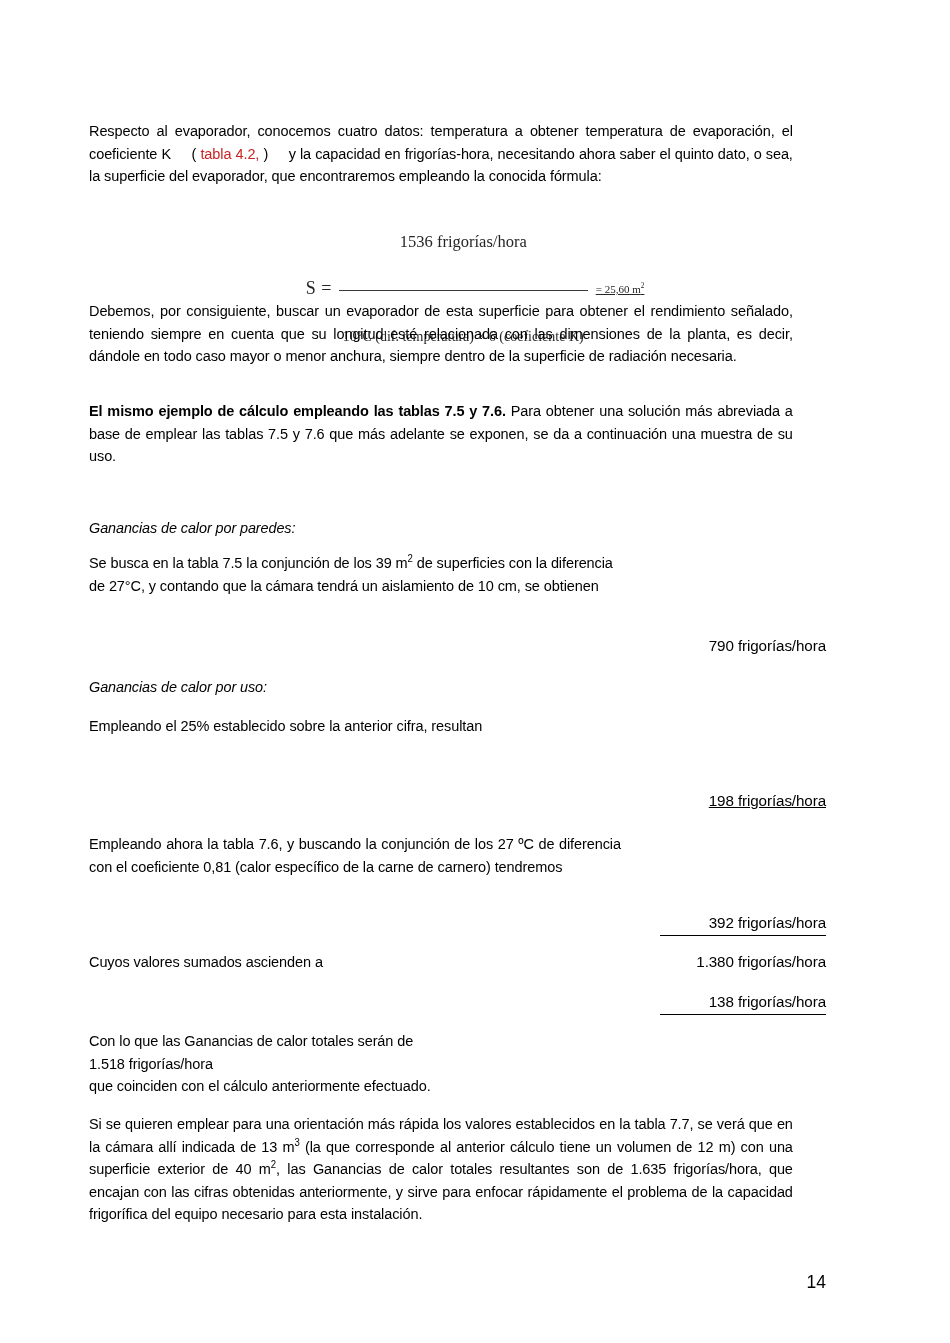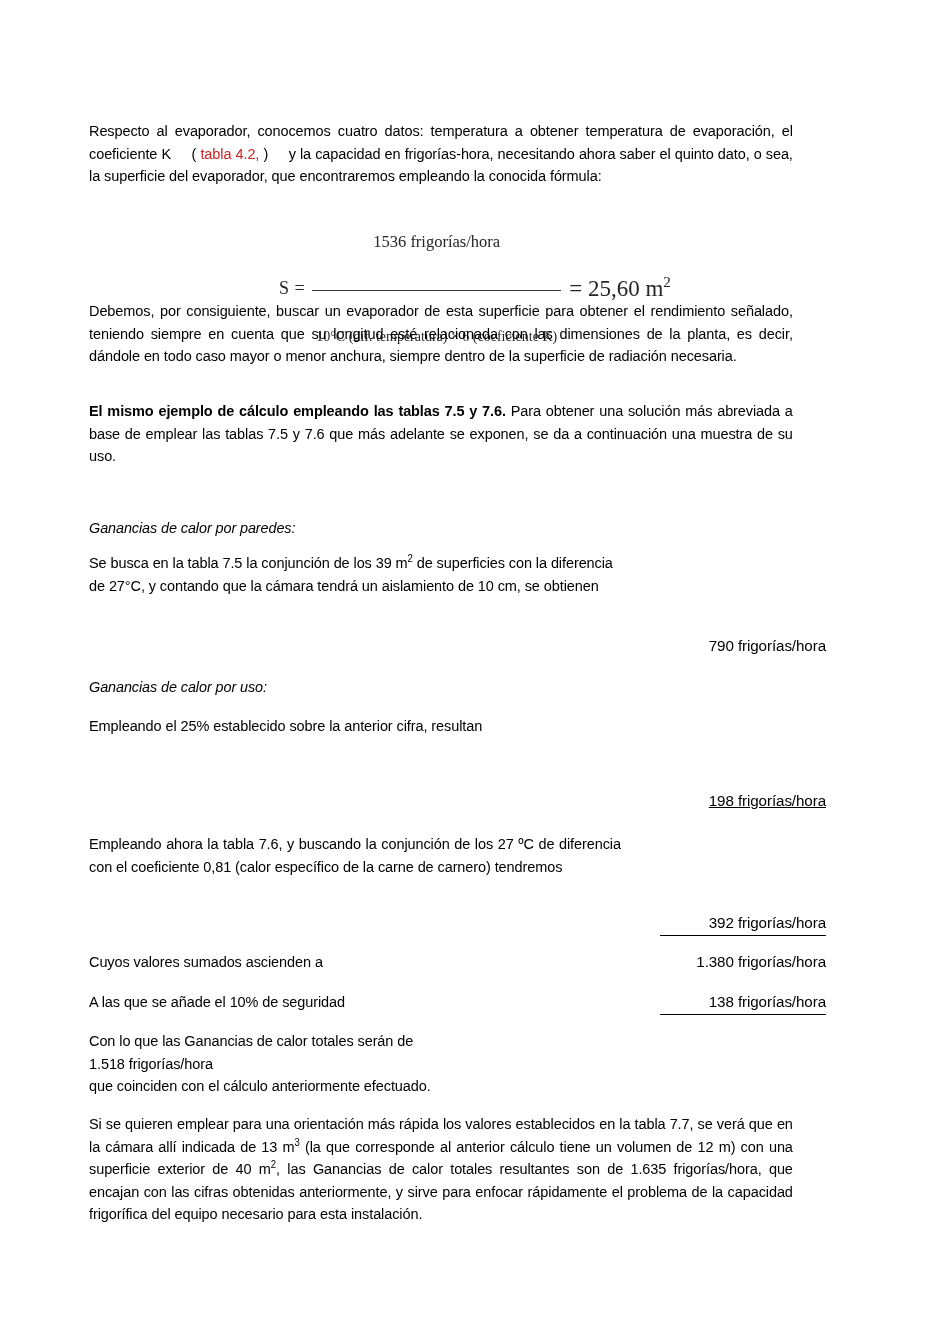--- a/index.html
+++ b/index.html
@@ -111,23 +111,24 @@
     width: 100%;
     height: 0;
     border-top: 1.1px solid #3a3a3a;
   }
   .frac .den {
     font-size: 14px;
     padding: 1px 4px 0 4px;
     white-space: nowrap;
   }
   .f-rhs {
-    font-size: 23px;
+    font-size: 11px;
     padding-left: 6px;
     white-space: nowrap;
+    text-decoration: underline;
   }
   .page-number {
     position: absolute;
     right: 124px;
     width: 737px;
     text-align: right;
     font-size: 17.5px;
     line-height: 22px;
     letter-spacing: 0px;
   }
@@ -182,30 +183,28 @@
   </div>
 
   <div class="value-row" style="top:912px;">392 frigorías/hora</div>
   <div class="value-line" style="top:935px;left:660px;width:166px;"></div>
 
   <div class="narrow-col" style="top:951px;width:640px;">
     <p class="para left">Cuyos valores sumados ascienden a</p>
   </div>
   <div class="value-row" style="top:951px;">1.380 frigorías/hora</div>
 
-  <div class="narrow-col" style="top:991px;width:640px;">
-    <p class="para left">A las que se añade el 10% de seguridad</p>
-  </div>
   <div class="value-row" style="top:991px;">138 frigorías/hora</div>
   <div class="value-line" style="top:1014px;left:660px;width:166px;"></div>
 
   <div class="narrow-col" style="top:1030px;width:700px;">
     <p class="para left">Con lo que las Ganancias de calor  totales serán de</p>
     <p class="para left">1.518 frigorías/hora</p>
     <p class="para left">que coinciden con el cálculo anteriormente efectuado.</p>
   </div>
 
   <div class="body-col" style="top:1113px;">
     <p class="para"><span>Si se quieren emplear para una orientación más rápida los valores establecidos en la tabla 7.7, se verá que en la cámara allí indicada de 13 m</span><sup>3</sup><span> (la que corresponde al anterior cálculo tiene un volumen de 12 m) con una superficie exterior de 40 m</span><sup>2</sup><span>, las Ganancias de calor totales resultantes son de 1.635 frigorías/hora, que encajan con las cifras obtenidas anteriormente, y sirve para enfocar rápidamente el problema de la capacidad frigorífica del equipo necesario para esta instalación.</span></p>
   </div>
 
+  <div class="page-number" style="top:1271px;">14</div>
 
 </div>
 
 </body></html>

